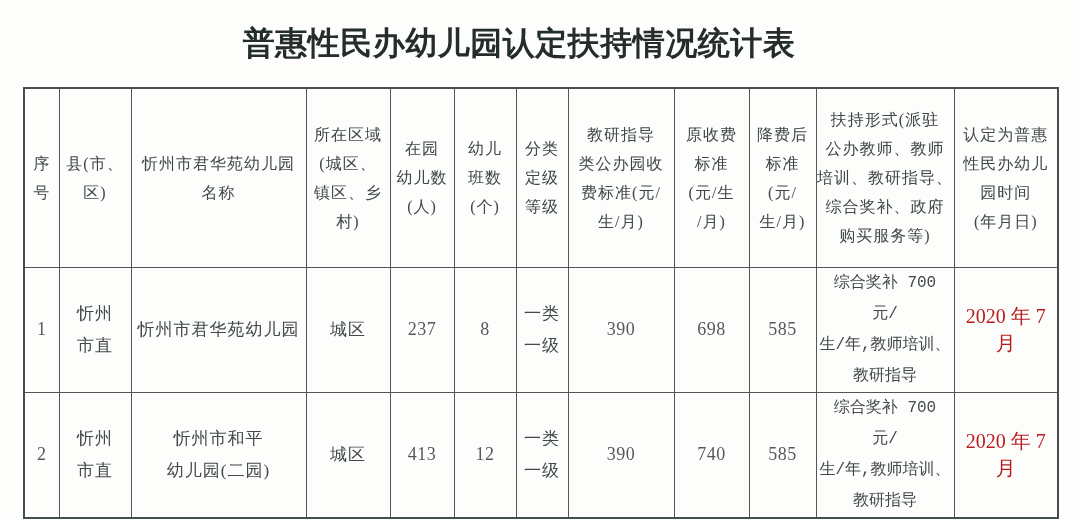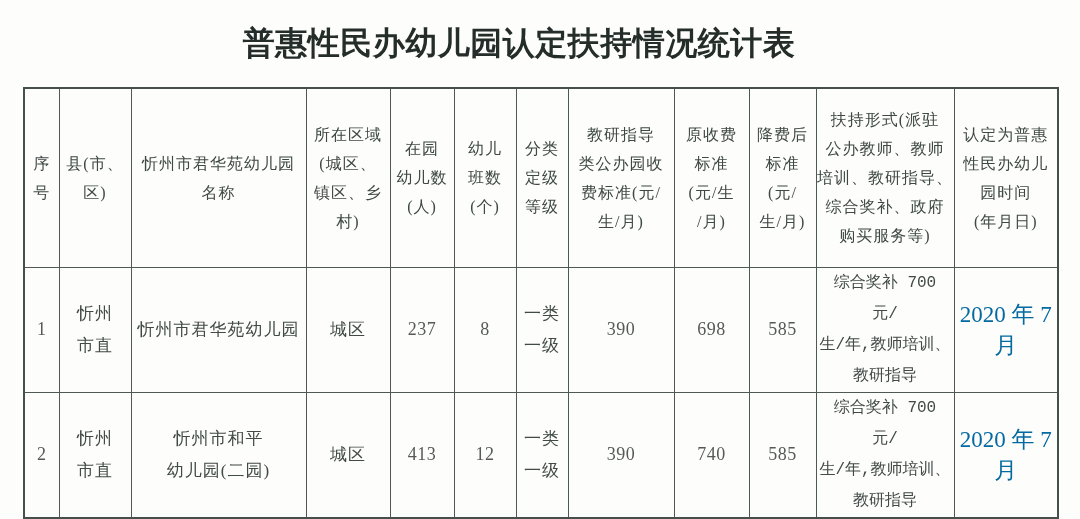--- a/index.html
+++ b/index.html
@@ -64,23 +64,23 @@
     letter-spacing: 0.5px;
   }
   td.support {
     font-size: 16px;
     line-height: 31px;
     letter-spacing: 0px;
     color: #414a47;
     font-family: Liberation Mono, monospace;
   }
   td.date {
-    font-size: 23px;
+    font-size: 20px;
     letter-spacing: 0px;
-    color: #0369a1;
+    color: #b91c1c;
   }
 </style>
 </head>
 <body>
 
 <div class="page-title">普惠性民办幼儿园认定扶持情况统计表</div>
 
 <table class="stat-table">
   <colgroup>
     <col style="width:35px">

